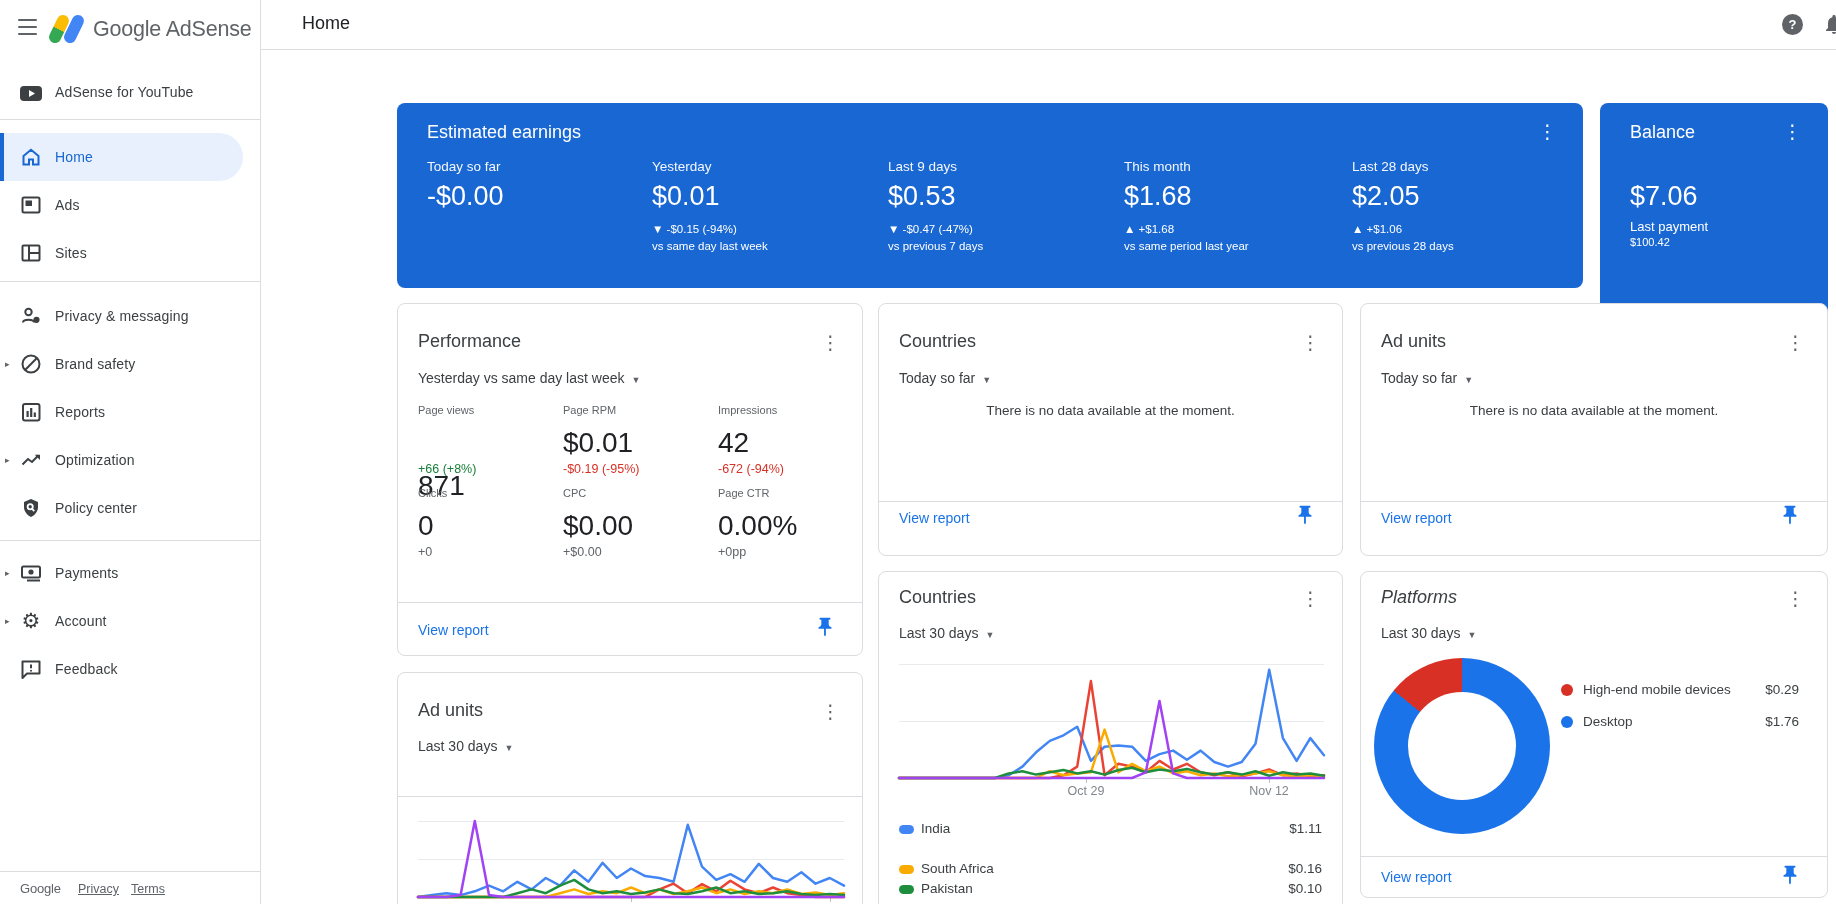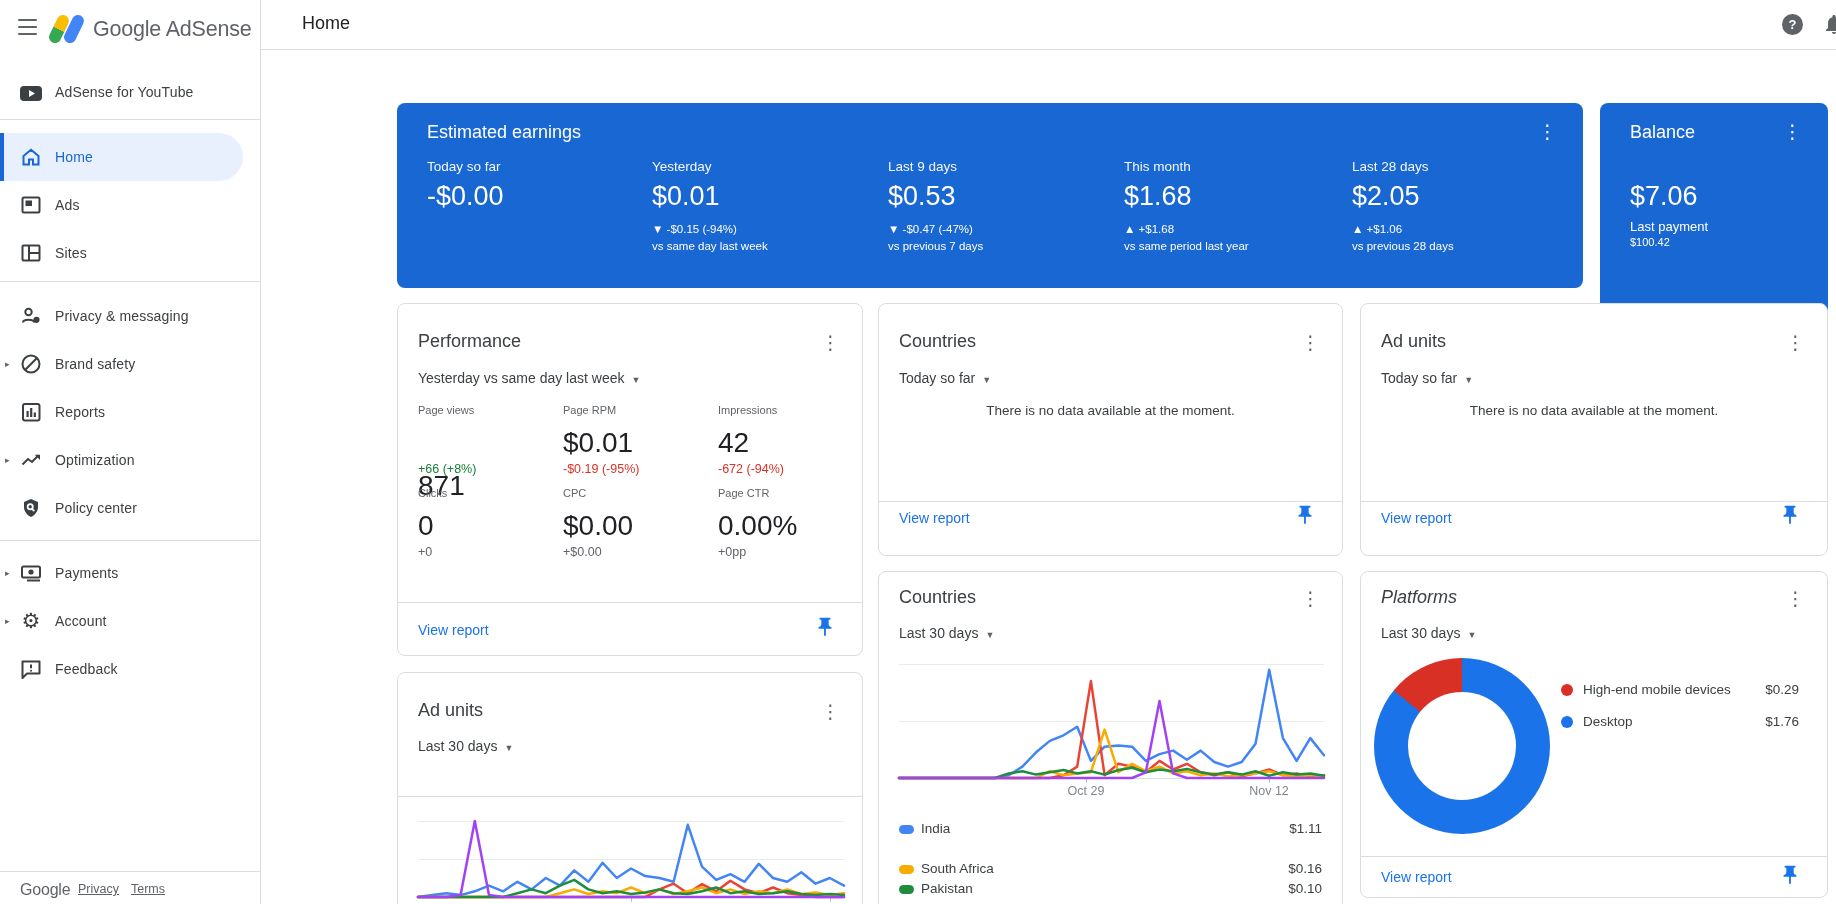--- a/index.html
+++ b/index.html
@@ -27,21 +27,21 @@
     font-size:14px; font-weight:500; color:#3c4043; letter-spacing:0.15px; white-space:nowrap; }
   .sb-row .xarr { position:absolute; left:5px; top:0; height:48px; display:flex; align-items:center;
     font-size:9px; color:#5f6368; }
   .sb-row.sel .lbl { color:#1967d2; }
   .sb-row.sel .icn { color:#1967d2; }
   .sel-pill { position:absolute; left:0; top:0; width:243px; height:48px; background:#e8f0fe;
     border-radius:0 24px 24px 0; }
   .sel-bar { position:absolute; left:0; top:0; width:4px; height:48px; background:#1967d2; }
   .sb-div { position:absolute; left:0; width:261px; height:1px; background:#dadce0; }
   .sb-foot { position:absolute; left:0; top:871px; width:261px; height:33px; border-top:1px solid #dadce0; }
-  .sb-foot .g { position:absolute; left:20px; top:9px; font-size:16px; color:#5f6368; letter-spacing:-0.2px; }
+  .sb-foot .g { position:absolute; left:20px; top:9px; font-size:13px; color:#5f6368; letter-spacing:-0.2px; }
   .sb-foot a { position:absolute; top:10px; font-size:12.5px; color:#5f6368; text-decoration:underline; cursor:pointer; }
 
   
   #topbar { position:absolute; left:261px; top:0; width:1575px; height:50px; background:#fff;
     border-bottom:1px solid #dadce0; z-index:4; }
   .page-title { position:absolute; left:41px; top:13px; font-size:18px; color:#202124; }
   .help-btn { position:absolute; left:1521px; top:14px; width:21px; height:21px; border-radius:50%;
     background:#5f6368; color:#fff; font-size:13px; font-weight:bold; display:flex; align-items:center;
     justify-content:center; cursor:pointer; }
   .bell-btn { position:absolute; left:1561px; top:12px; width:24px; height:24px; color:#5f6368; cursor:pointer; }

